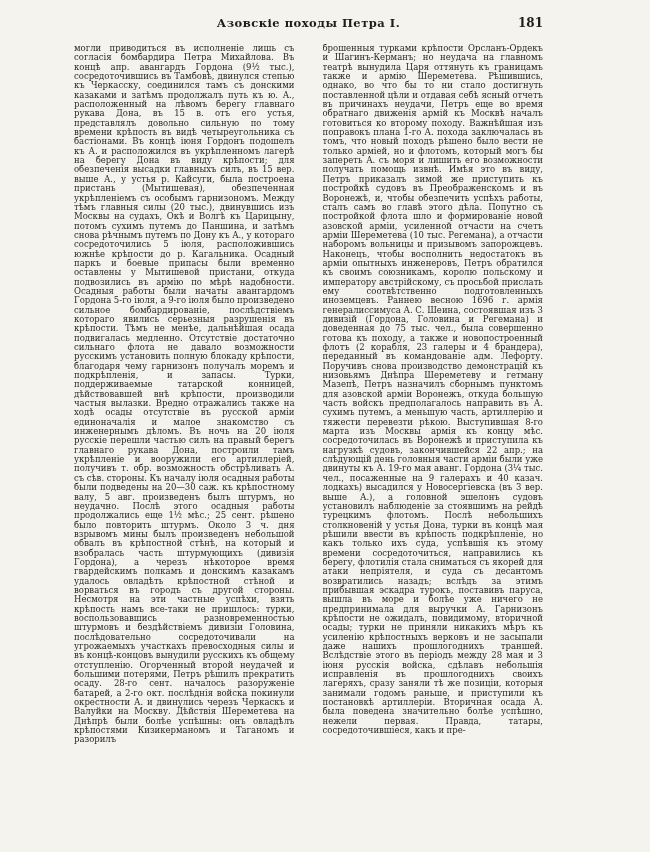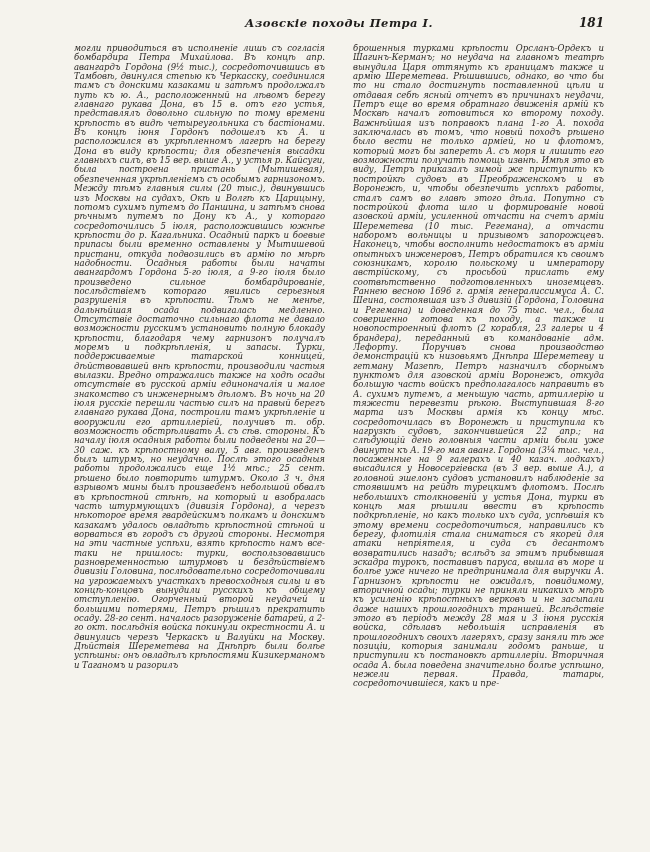--- a/index.html
+++ b/index.html
@@ -8,24 +8,23 @@
     background: #eceae4;
     font-family: "DejaVu Serif", "Liberation Serif", serif;
   }
   .page {
     position: relative;
     width: 650px;
     height: 852px;
     margin: 0 auto;
     background: #f5f3ed;
     box-sizing: border-box;
-    padding: 16px 46px 12px 74px;
+    padding: 16px 107px 12px 74px;
     overflow: hidden;
     color: #262422;
-    font-style: italic;
   }
   .page-header {
     position: relative;
     height: 20px;
     margin-bottom: 8px;
   }
   .running-title {
     position: absolute;
     left: 0;
     right: 0;

